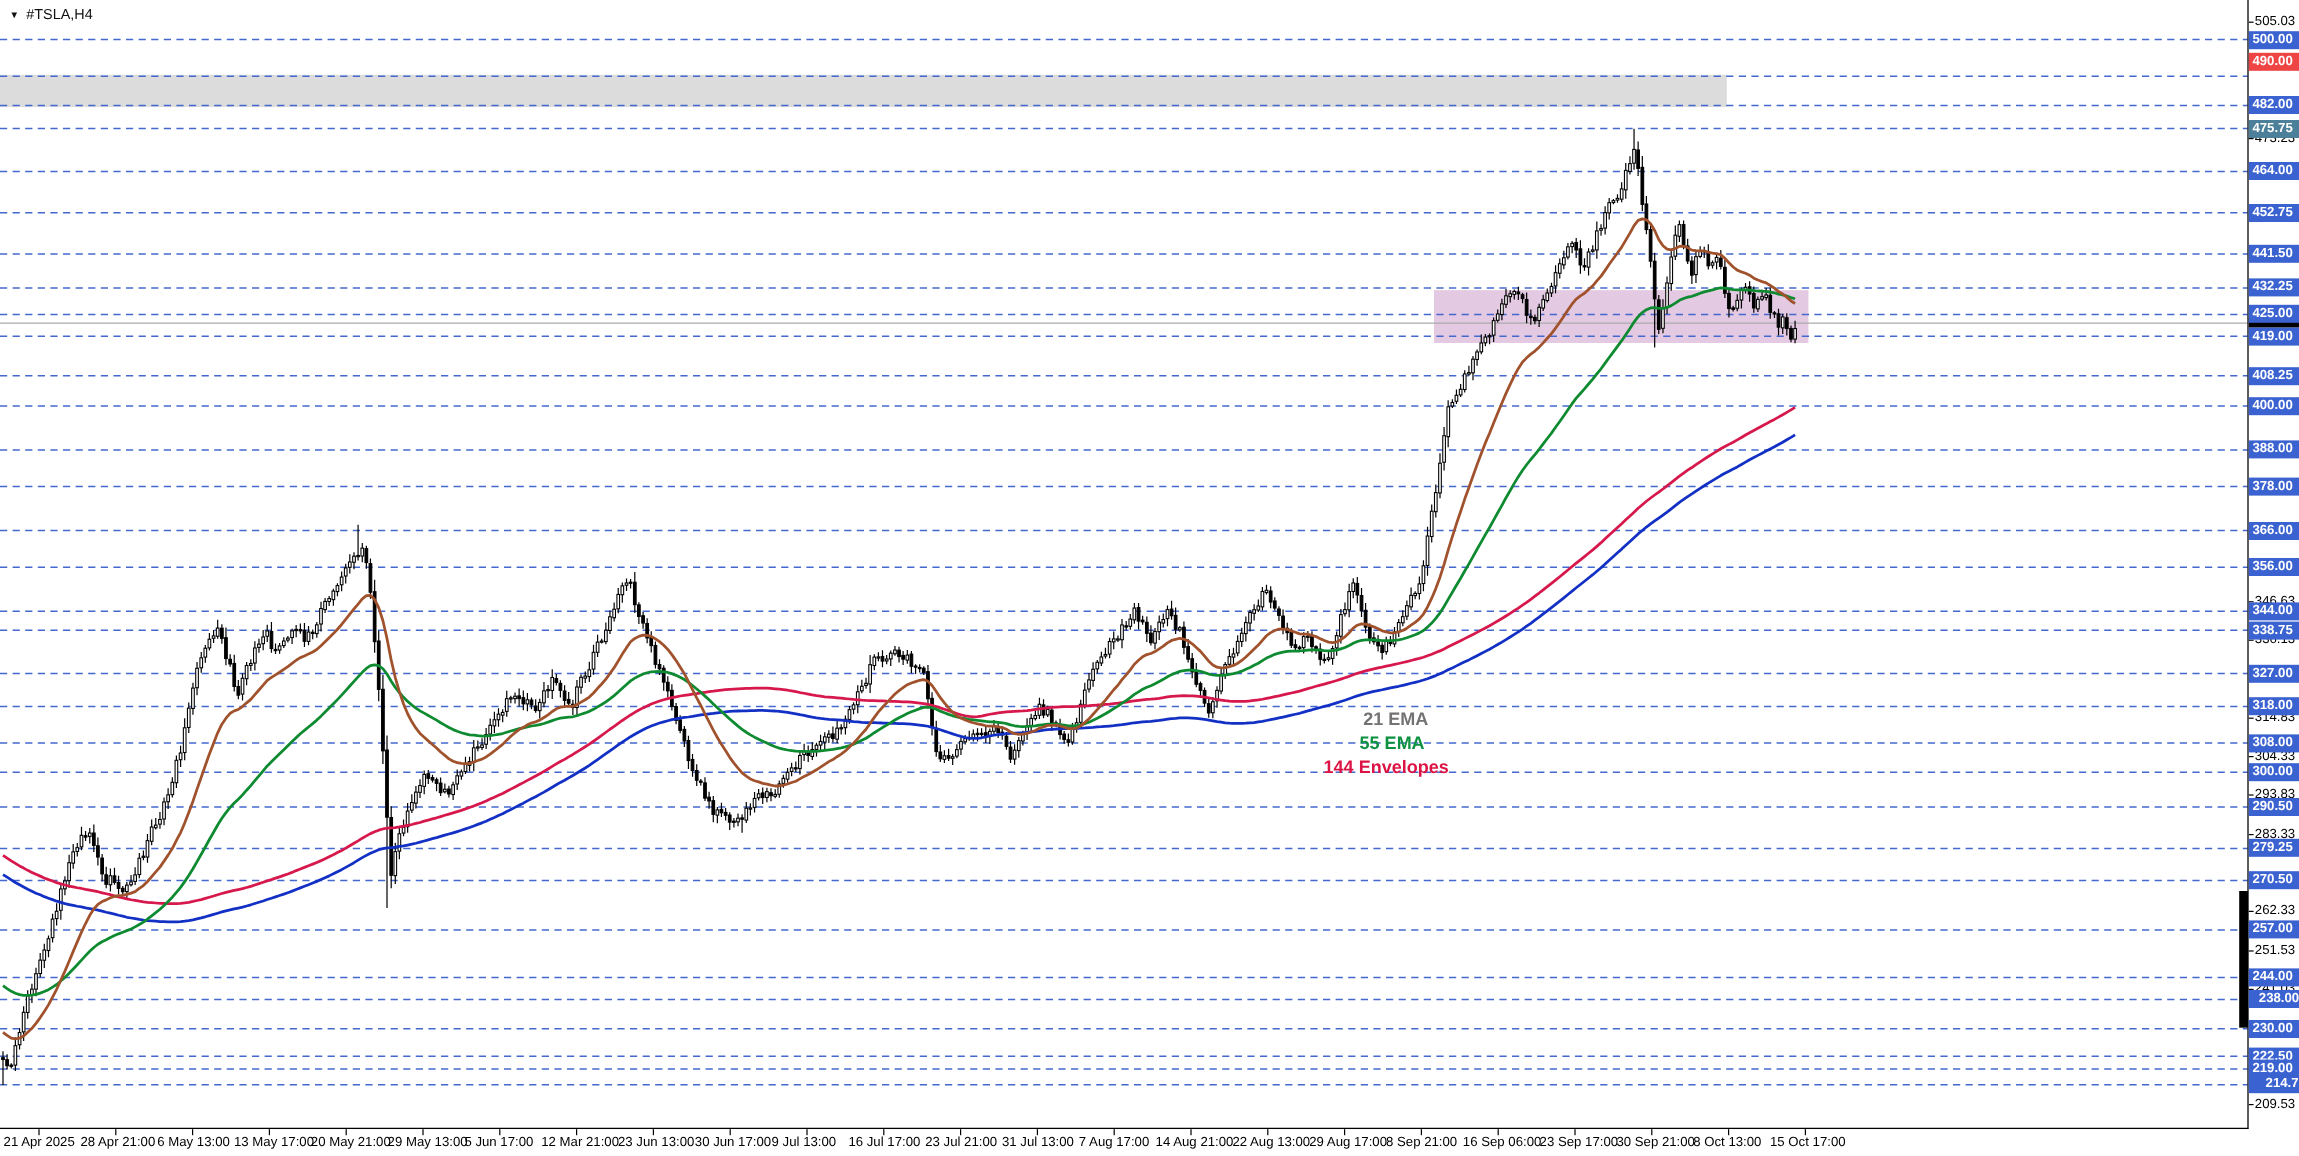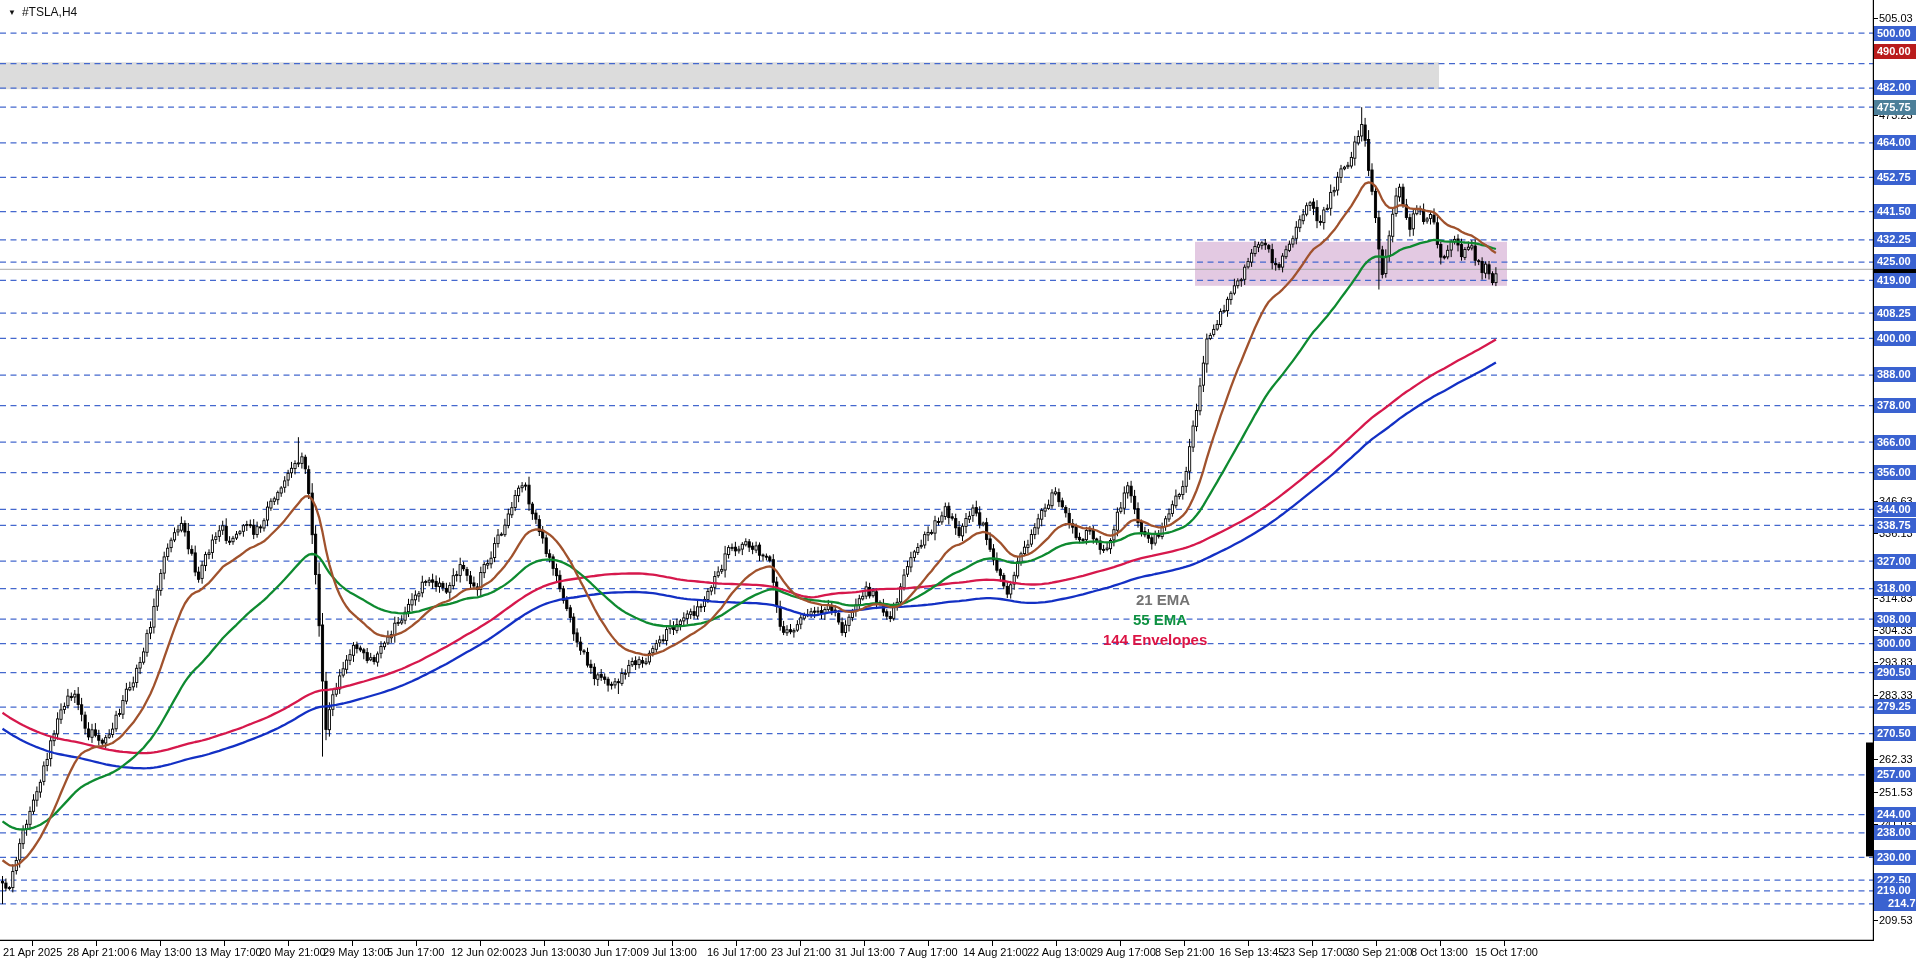--- a/index.html
+++ b/index.html
@@ -537,21 +537,21 @@
       <div class="p-plain" style="top:689px;">283.33</div>
       <div class="p-tick" style="top:759px;"></div>
       <div class="p-plain" style="top:753px;">262.33</div>
       <div class="p-tick" style="top:792px;"></div>
       <div class="p-plain" style="top:786px;text-align:center;">251.53</div>
       <div class="p-tick" style="top:824px;"></div>
       <div class="p-plain" style="top:818px;">241.03</div>
       <div class="p-tick" style="top:920px;"></div>
       <div class="p-plain" style="top:914px;">209.53</div>
       <div class="p-badge" style="top:26px;background:#3A62D0;">500.00</div>
-      <div class="p-badge" style="top:44px;background:#b91c1c;">490.00</div>
+      <div class="p-badge" style="top:44px;background:#ef4444;">490.00</div>
       <div class="p-badge" style="top:80px;background:#3A62D0;">482.00</div>
       <div class="p-badge" style="top:100px;background:#4C7F99;">475.75</div>
       <div class="p-badge" style="top:135px;background:#3A62D0;">464.00</div>
       <div class="p-badge" style="top:170px;background:#3A62D0;">452.75</div>
       <div class="p-badge" style="top:204px;background:#3A62D0;">441.50</div>
       <div class="p-badge" style="top:232px;background:#3A62D0;">432.25</div>
       <div class="p-badge" style="top:254px;background:#3A62D0;">425.00</div>
       <div class="p-badge" style="top:273px;background:#3A62D0;">419.00</div>
       <div class="p-badge" style="top:306px;background:#3A62D0;">408.25</div>
       <div class="p-badge" style="top:331px;background:#3A62D0;">400.00</div>
@@ -563,21 +563,21 @@
       <div class="p-badge" style="top:518px;background:#3A62D0;">338.75</div>
       <div class="p-badge" style="top:554px;background:#3A62D0;">327.00</div>
       <div class="p-badge" style="top:581px;background:#3A62D0;">318.00</div>
       <div class="p-badge" style="top:612px;background:#3A62D0;">308.00</div>
       <div class="p-badge" style="top:636px;background:#3A62D0;">300.00</div>
       <div class="p-badge" style="top:665px;background:#3A62D0;">290.50</div>
       <div class="p-badge" style="top:699px;background:#3A62D0;">279.25</div>
       <div class="p-badge" style="top:726px;background:#3A62D0;">270.50</div>
       <div class="p-badge" style="top:767px;background:#3A62D0;">257.00</div>
       <div class="p-badge" style="top:807px;background:#3A62D0;">244.00</div>
-      <div class="p-badge" style="top:825px;background:#3A62D0;">238.00</div>
+      <div class="p-badge" style="top:825px;background:#3A62D0;text-align:right;">238.00</div>
       <div class="p-badge" style="top:850px;background:#3A62D0;">230.00</div>
       <div class="p-badge" style="top:873px;background:#3A62D0;">222.50</div>
       <div class="p-badge" style="top:883px;background:#3A62D0;">219.00</div>
       <div class="p-badge" style="top:896px;background:#3A62D0;padding-left:14px;">214.75</div>
     </div>
   <div id="time-axis">
       <div class="t-tick" style="left:32px;"></div>
       <div class="t-label" style="left:3px;">21 Apr 2025</div>
       <div class="t-tick" style="left:96px;"></div>
       <div class="t-label" style="left:67px;">28 Apr 21:00</div>
@@ -585,21 +585,21 @@
       <div class="t-label" style="left:131px;">6 May 13:00</div>
       <div class="t-tick" style="left:224px;"></div>
       <div class="t-label" style="left:195px;">13 May 17:00</div>
       <div class="t-tick" style="left:288px;"></div>
       <div class="t-label" style="left:259px;">20 May 21:00</div>
       <div class="t-tick" style="left:352px;"></div>
       <div class="t-label" style="left:323px;">29 May 13:00</div>
       <div class="t-tick" style="left:416px;"></div>
       <div class="t-label" style="left:387px;">5 Jun 17:00</div>
       <div class="t-tick" style="left:480px;"></div>
-      <div class="t-label" style="left:451px;">12 Jun 02:00</div>
+      <div class="t-label" style="left:451px;">12 Mar 21:00</div>
       <div class="t-tick" style="left:544px;"></div>
       <div class="t-label" style="left:515px;">23 Jun 13:00</div>
       <div class="t-tick" style="left:608px;"></div>
       <div class="t-label" style="left:579px;">30 Jun 17:00</div>
       <div class="t-tick" style="left:672px;"></div>
       <div class="t-label" style="left:643px;">9 Jul 13:00</div>
       <div class="t-tick" style="left:736px;"></div>
       <div class="t-label" style="left:707px;">16 Jul 17:00</div>
       <div class="t-tick" style="left:800px;"></div>
       <div class="t-label" style="left:771px;">23 Jul 21:00</div>
@@ -609,21 +609,21 @@
       <div class="t-label" style="left:899px;">7 Aug 17:00</div>
       <div class="t-tick" style="left:992px;"></div>
       <div class="t-label" style="left:963px;">14 Aug 21:00</div>
       <div class="t-tick" style="left:1056px;"></div>
       <div class="t-label" style="left:1027px;">22 Aug 13:00</div>
       <div class="t-tick" style="left:1120px;"></div>
       <div class="t-label" style="left:1091px;">29 Aug 17:00</div>
       <div class="t-tick" style="left:1184px;"></div>
       <div class="t-label" style="left:1111px;padding-left:44px;">8 Sep 21:00</div>
       <div class="t-tick" style="left:1248px;"></div>
-      <div class="t-label" style="left:1219px;">16 Sep 13:45</div>
+      <div class="t-label" style="left:1219px;">16 Sep 06:00</div>
       <div class="t-tick" style="left:1312px;"></div>
       <div class="t-label" style="left:1283px;">23 Sep 17:00</div>
       <div class="t-tick" style="left:1376px;"></div>
       <div class="t-label" style="left:1347px;">30 Sep 21:00</div>
       <div class="t-tick" style="left:1440px;"></div>
       <div class="t-label" style="left:1411px;">8 Oct 13:00</div>
       <div class="t-tick" style="left:1504px;"></div>
       <div class="t-label" style="left:1475px;">15 Oct 17:00</div>
     </div>
 </div>

